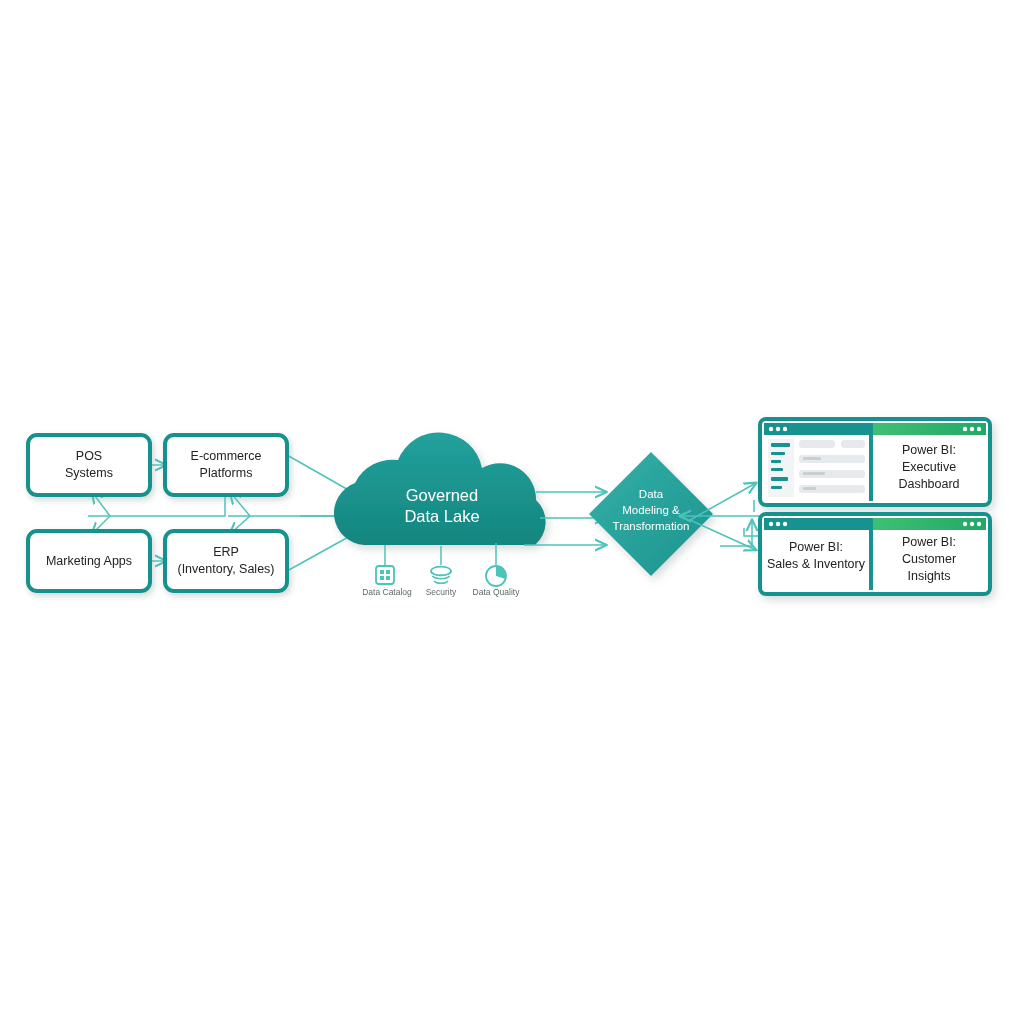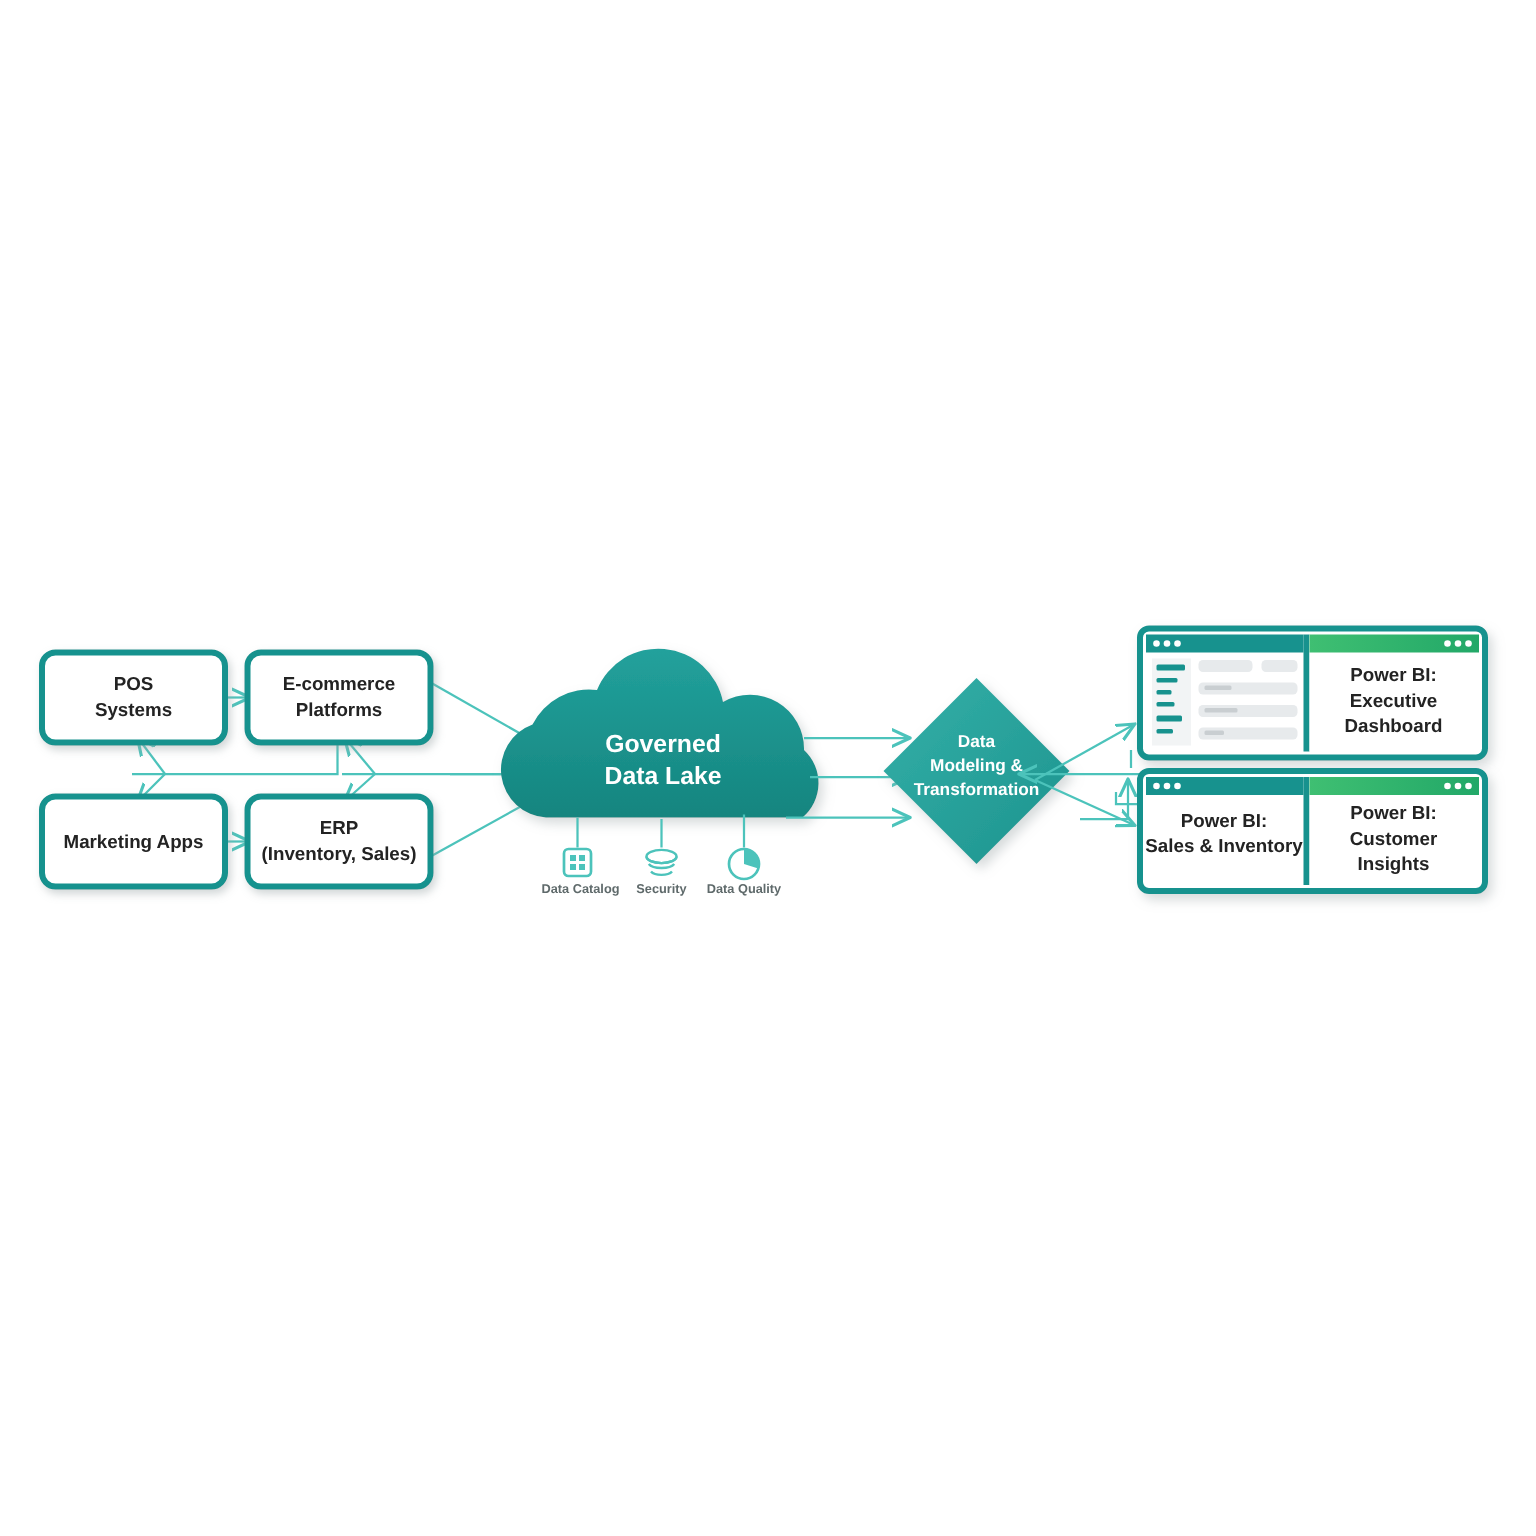--- a/index.html
+++ b/index.html
@@ -12,21 +12,20 @@
     height: 1024px;
     overflow: hidden;
     font-family: "Liberation Sans", sans-serif;
     position: relative;
   }
   #canvas {
     position: absolute;
     left: 0; top: 0;
     width: 1024px;
     height: 1024px;
-    font-weight: bold;
   }
   svg#diagram {
     position: absolute;
     left: 0; top: 0;
     width: 1024px;
     height: 1024px;
     display: block;
   }
   .box-label {
     font-family: "Liberation Sans", sans-serif;

